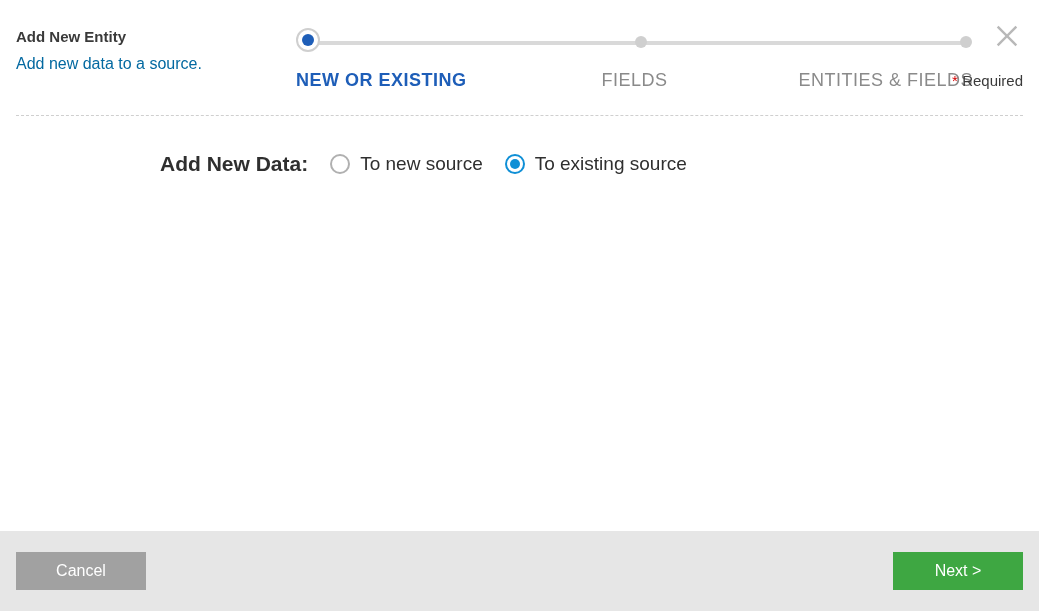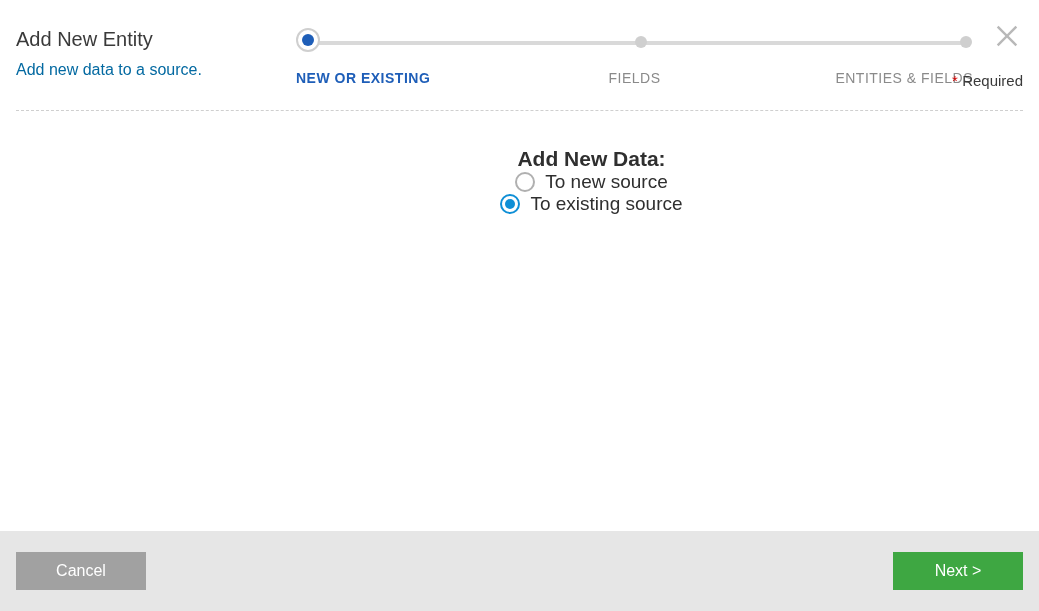--- a/index.html
+++ b/index.html
@@ -15,22 +15,22 @@
       display: flex;
       align-items: flex-start;
       padding: 28px 16px 0 16px;
       position: relative;
     }
     .title-block {
       width: 230px;
       flex-shrink: 0;
     }
     .page-title {
-      font-size: 20px;
-      font-weight: 400;
+      font-size: 15px;
+      font-weight: 700;
       color: #3a3a3a;
       margin-bottom: 10px;
     }
     .page-subtitle {
       font-size: 16px;
       font-weight: 400;
       color: #0369a1;
     }
     .stepper-area {
       flex: 1;
@@ -80,21 +80,21 @@
       width: 12px; height: 12px;
       background: #1e5eb8;
       border-radius: 50%;
     }
     .stepper-labels {
       display: flex;
       margin: 0 50px;
     }
     .step-label {
       flex: 1;
-      font-size: 14px;
+      font-size: 18px;
       letter-spacing: 0.5px;
       color: #8a8a8a;
       text-align: center;
       font-weight: 400;
     }
     .step-label.first { text-align: left; }
     .step-label.last { text-align: right; }
     .step-label.active { color: #1e5eb8; font-weight: 700; }
     .close-btn {
       position: absolute;
@@ -114,21 +114,21 @@
     .required-star { color: #d40000; }
     .divider {
       margin: 24px 16px 0 16px;
       border: none;
       border-top: 1px dashed #cfcfcf;
     }
     .content {
       padding: 36px 16px 0 160px;
       display: flex;
       align-items: center;
-      flex-direction: column;
+      gap: 22px;
     }
     .content-label {
       font-size: 21px;
       font-weight: 700;
       color: #2f2f2f;
     }
     .radio-option {
       display: flex;
       align-items: center;
       gap: 10px;

